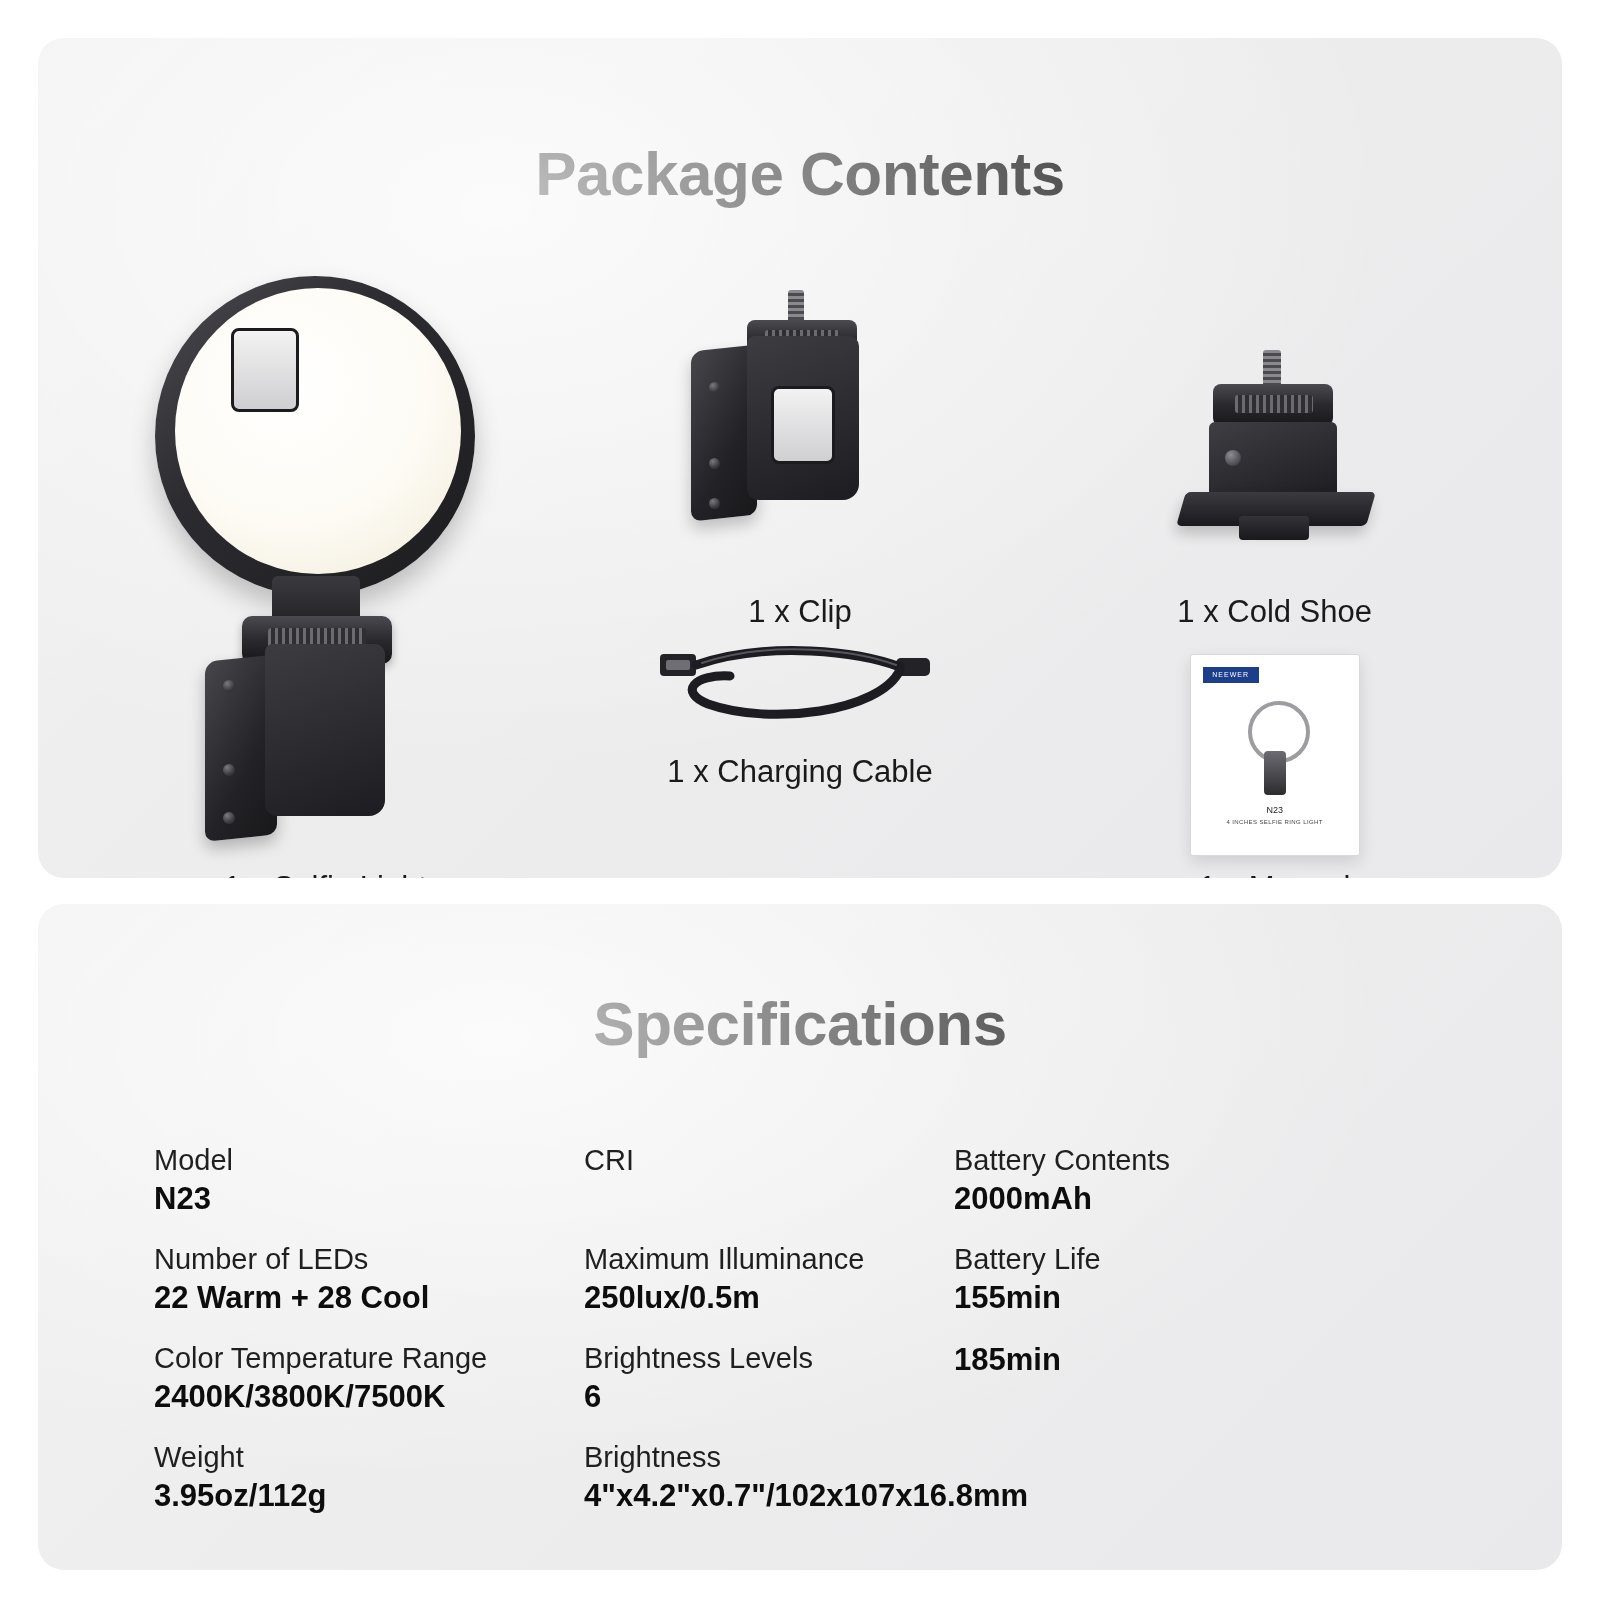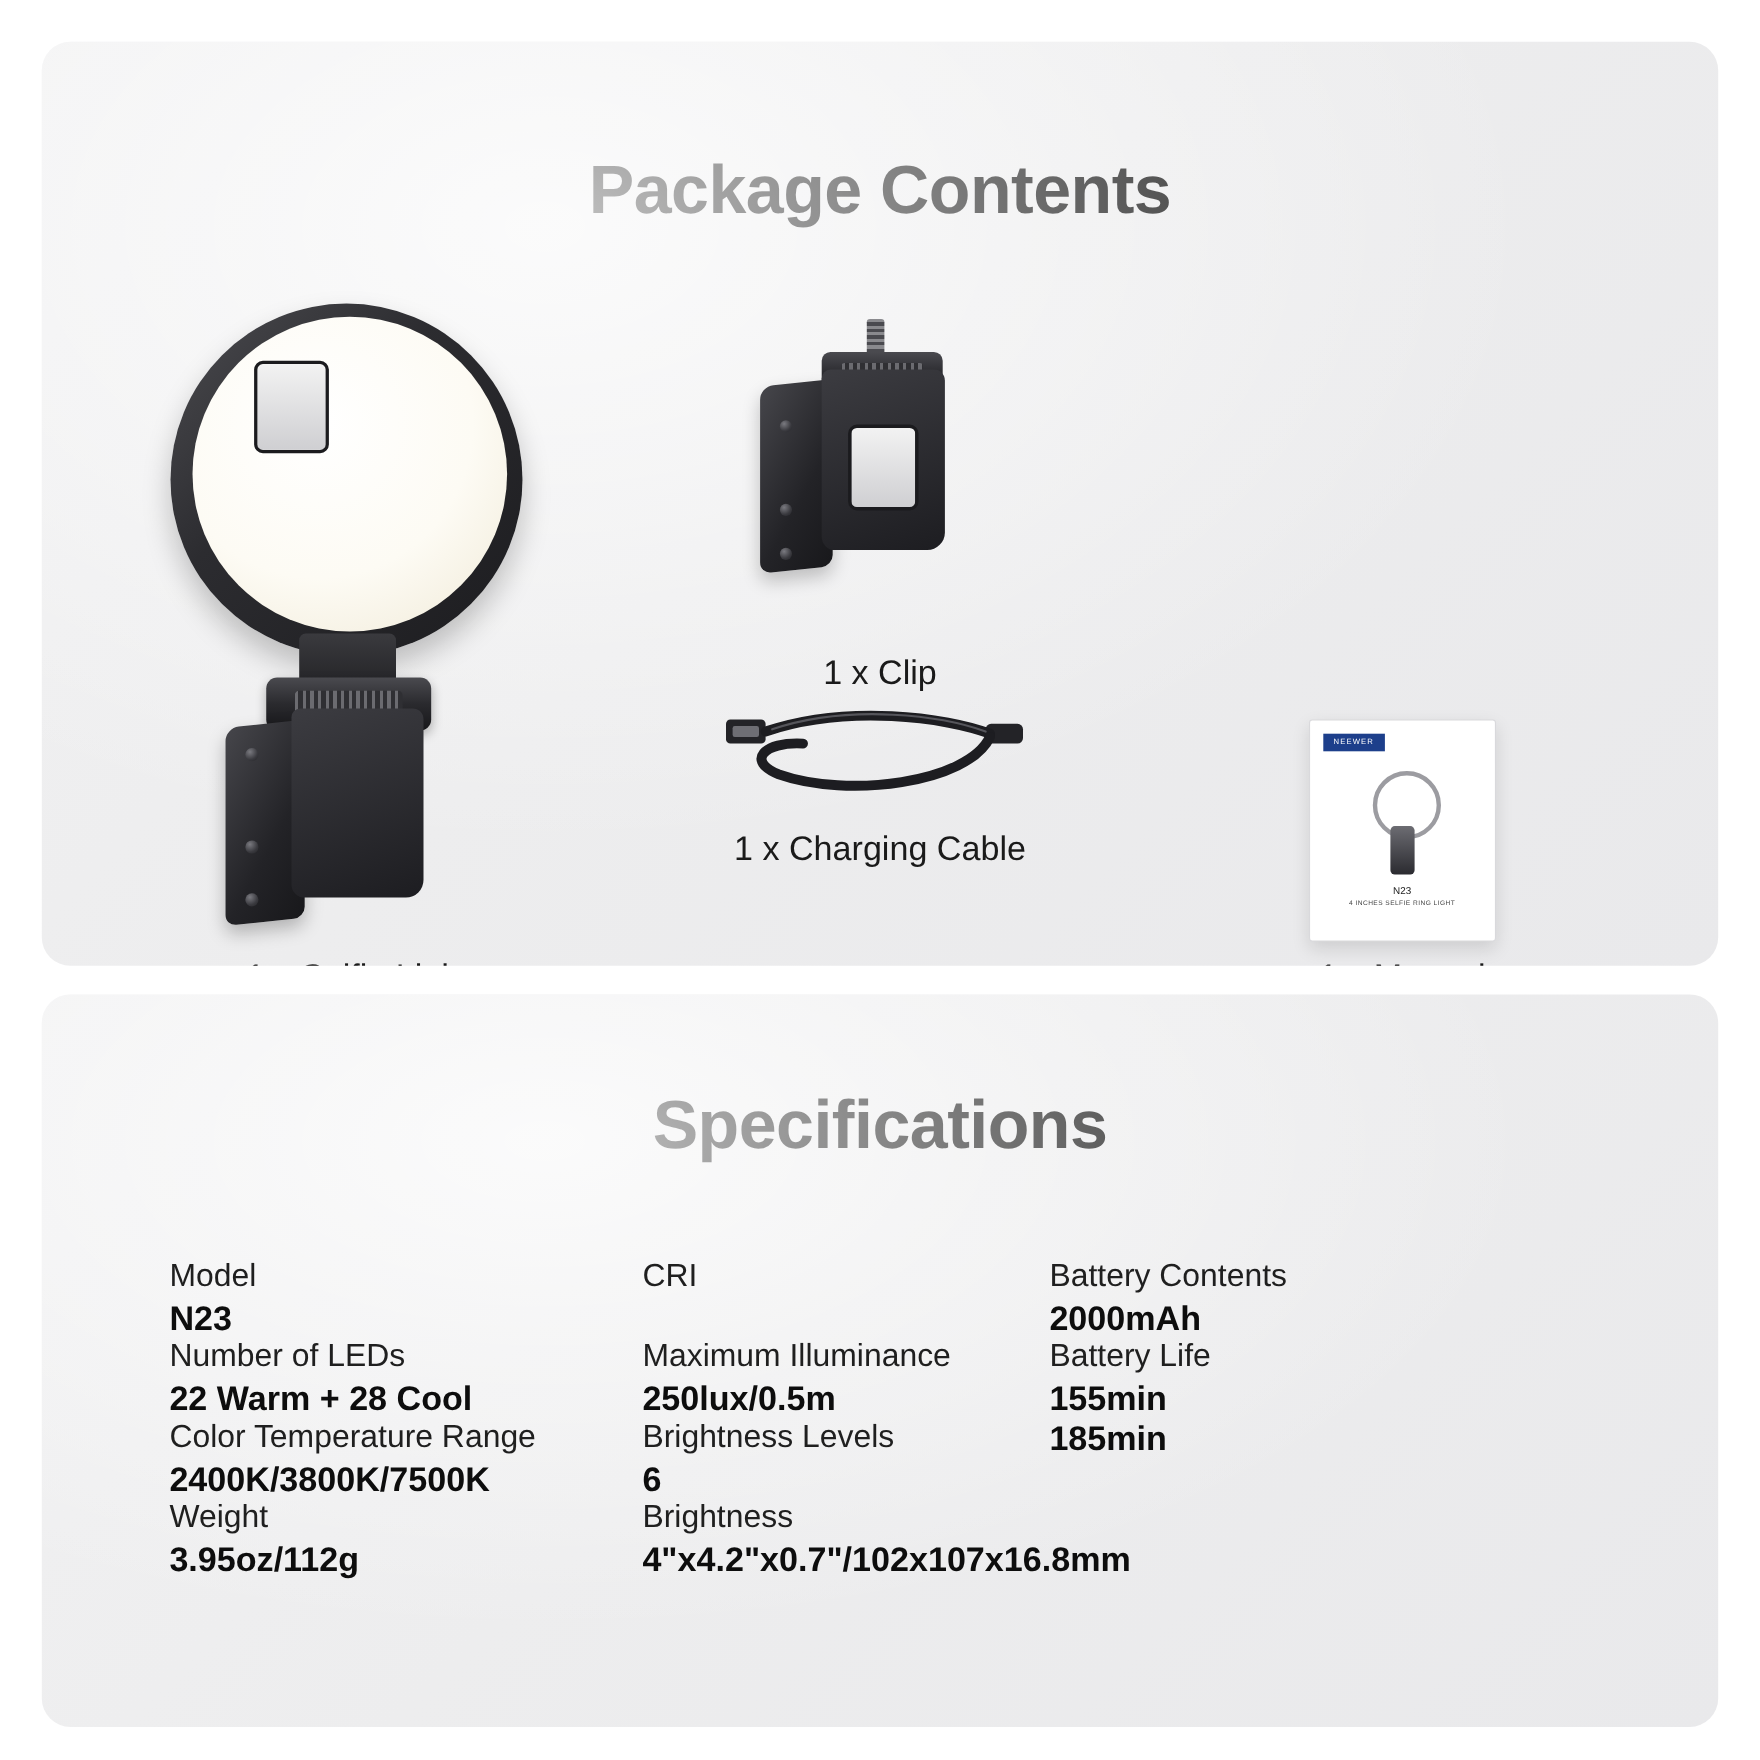--- a/index.html
+++ b/index.html
@@ -309,20 +309,21 @@
     text-align: center; font-size: 6px; color: #444; letter-spacing: 0.4px;
   }
 
   
   .specs-grid {
     position: relative;
     z-index: 2;
     display: grid;
     grid-template-columns: 430px 370px 1fr;
     padding: 44px 110px 0 116px;
+    row-gap: 26px;
   }
   .spec-label {
     font-size: 29px;
     color: #1f1f1f;
     margin-bottom: 4px;
   }
   .spec-value {
     font-size: 31px;
     font-weight: bold;
     color: #0d0d0d;
@@ -365,20 +366,31 @@
           <div class="clip-left"></div>
           <div class="clip-right"></div>
           <div class="clip-pad"></div>
           <div class="screw" style="left:34px;top:92px;width:11px;height:11px;"></div>
           <div class="screw" style="left:34px;top:168px;width:11px;height:11px;"></div>
           <div class="screw" style="left:34px;top:208px;width:11px;height:11px;"></div>
         </div>
         <div class="pkg-caption">1 x Clip</div>
       </div>
 
+      <div class="pkg-cell cell-shoe">
+        <div class="art shoe-art">
+          <div class="shoe-screw"></div>
+          <div class="shoe-knob"></div>
+          <div class="shoe-body"></div>
+          <div class="shoe-dot"></div>
+          <div class="shoe-base"></div>
+          <div class="shoe-foot"></div>
+        </div>
+        <div class="pkg-caption">1 x Cold Shoe</div>
+      </div>
 
       <div class="pkg-cell cell-cable">
         <div class="art cable-art">
           <svg width="300" height="110" viewBox="0 0 300 110">
             <rect x="10" y="24" width="36" height="22" rx="4" fill="#232327"></rect>
             <rect x="16" y="30" width="24" height="10" rx="2" fill="#6e6e74"></rect>
             <rect x="246" y="28" width="34" height="18" rx="5" fill="#232327"></rect>
             <path d="M46 35 C 120 10, 210 22, 250 37" stroke="#1d1d21" stroke-width="9" fill="none" stroke-linecap="round"></path>
             <path d="M250 40 C 230 82, 120 96, 58 74 C 28 62, 44 44, 80 46" stroke="#1d1d21" stroke-width="9" fill="none" stroke-linecap="round"></path>
             <path d="M52 33 C 124 9, 208 21, 246 35" stroke="#55555b" stroke-width="2" fill="none" stroke-linecap="round"></path>

